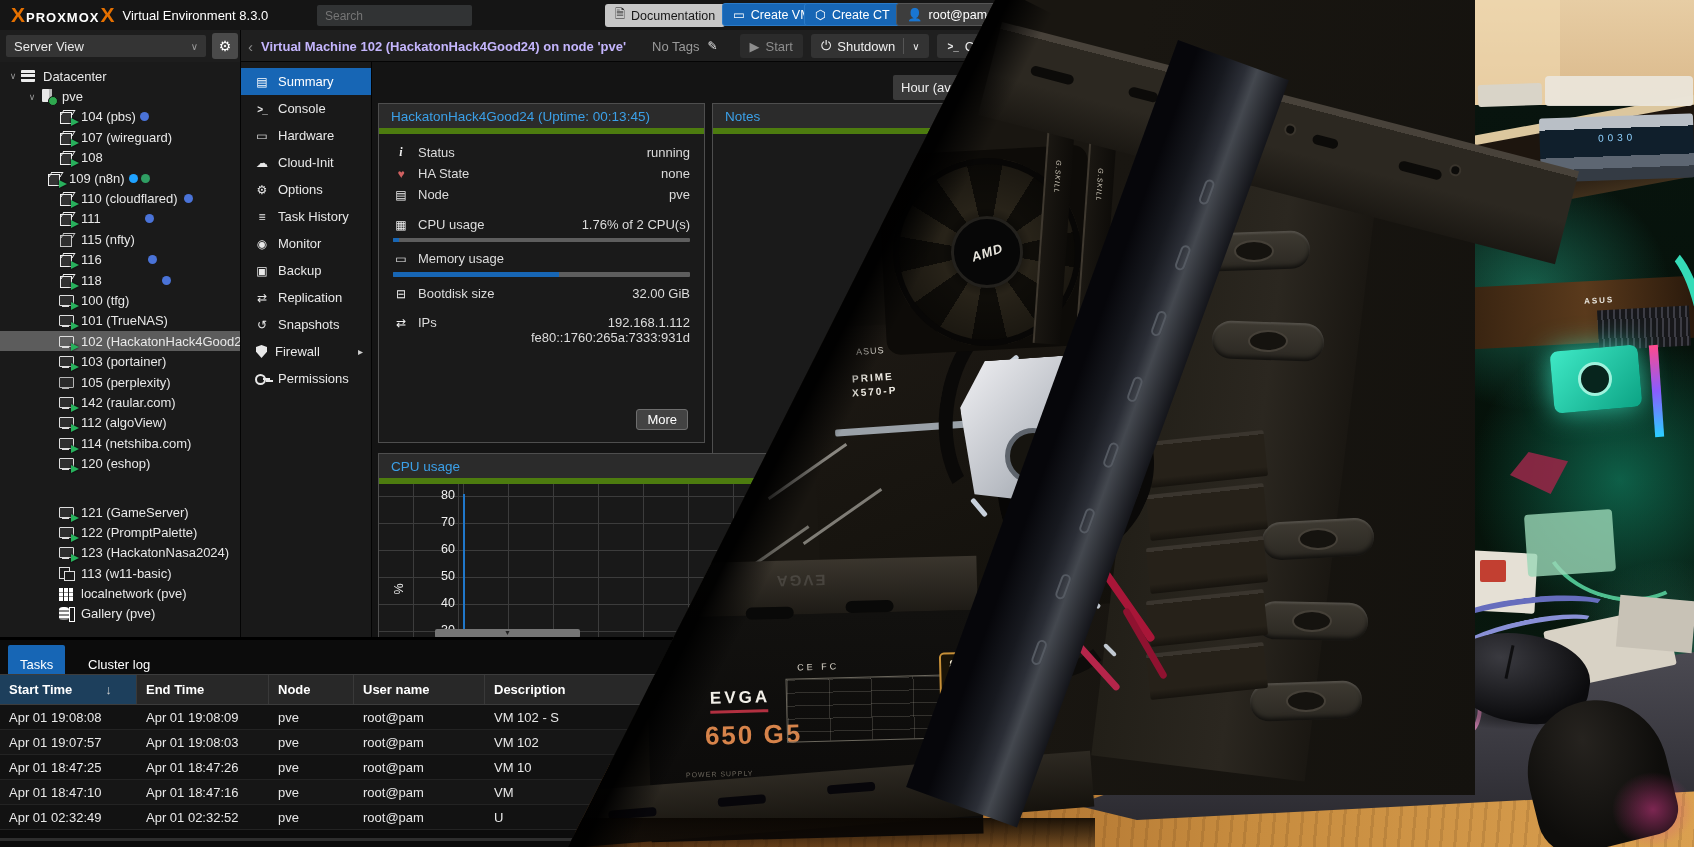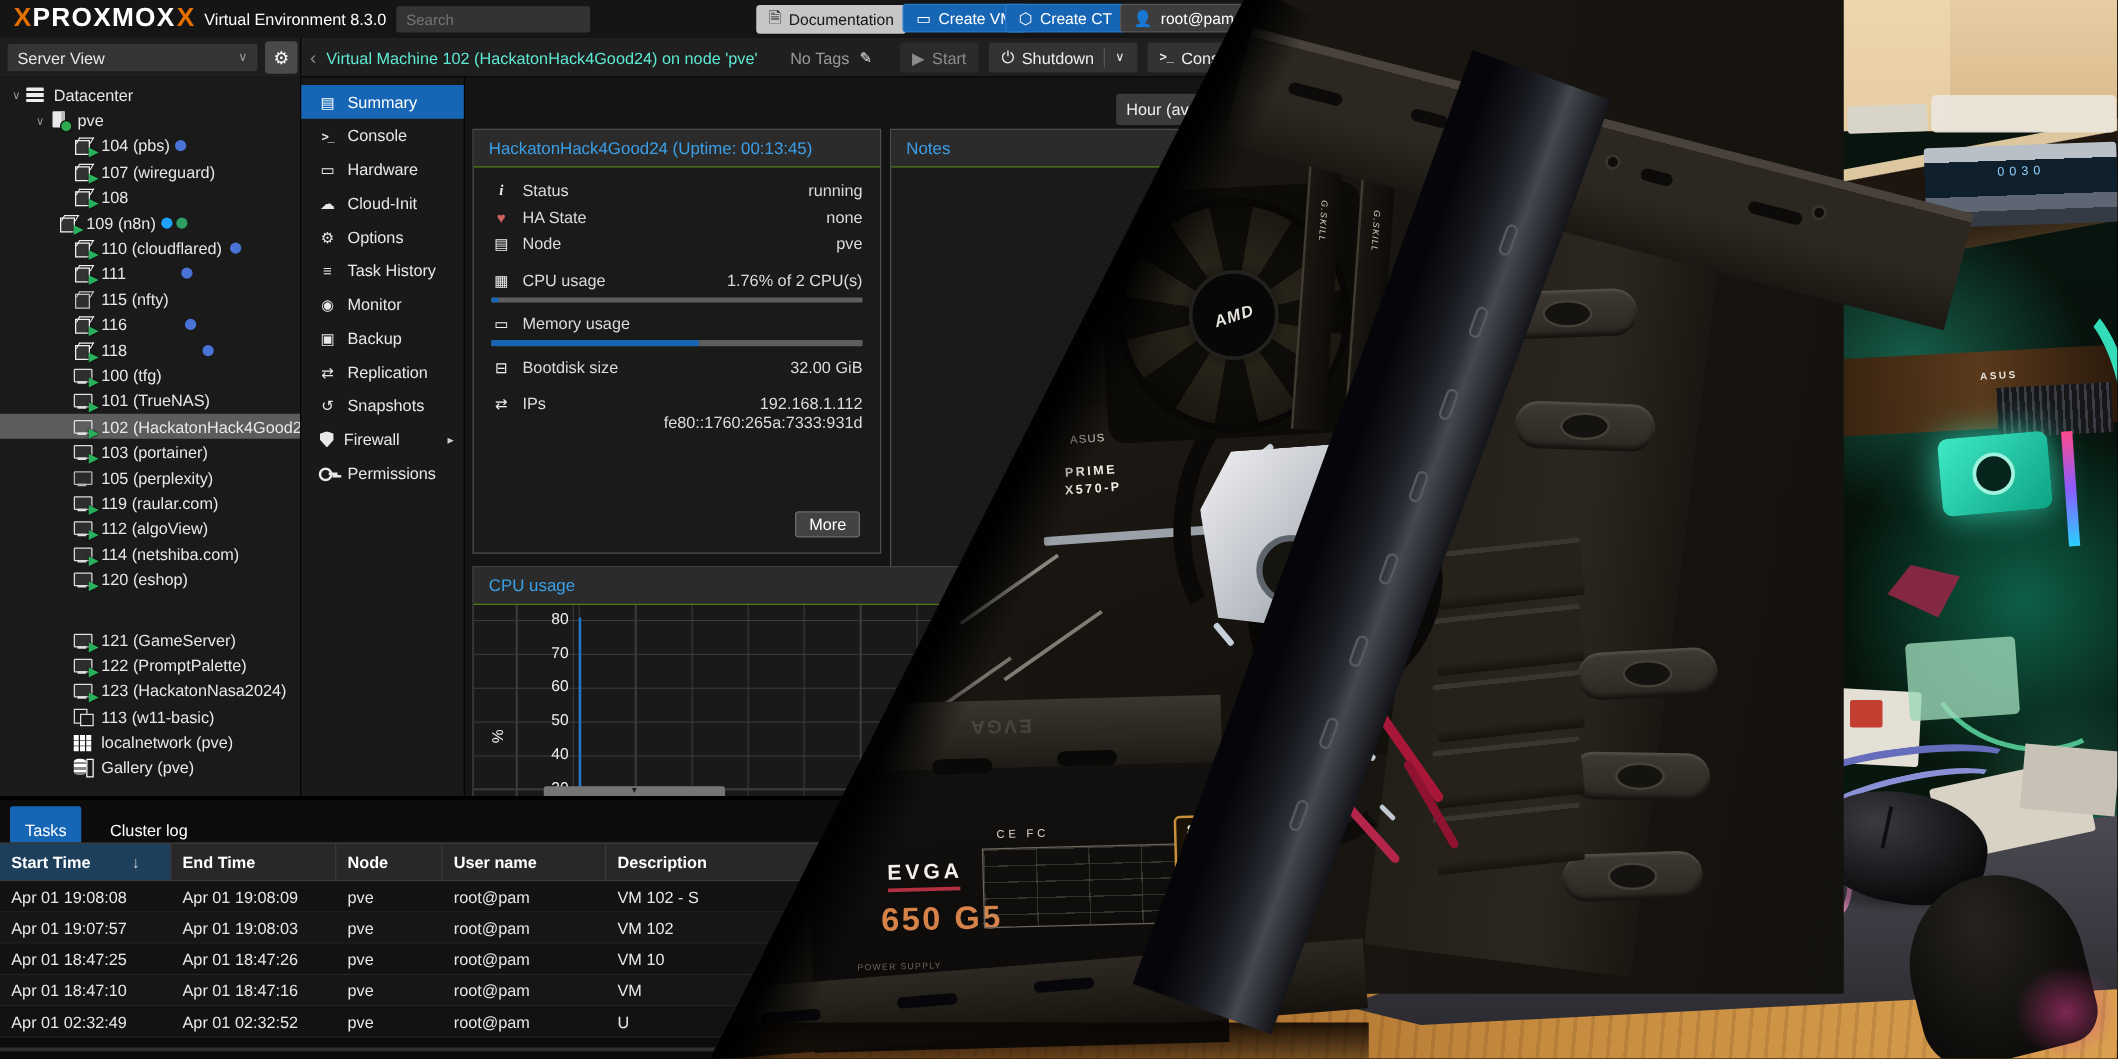--- a/index.html
+++ b/index.html
@@ -4,41 +4,41 @@
 <style>
   * { margin:0; padding:0; box-sizing:border-box; }
   html,body { width:1694px; height:847px; overflow:hidden; background:#000;
     font-family:"Liberation Sans", sans-serif; font-size:13px; color:#dcdcdc; }
   .abs { position:absolute; }
   .p { position:absolute; }
 
   
   #topbar { left:0; top:0; width:1694px; height:30px; background:#151515; display:flex; align-items:center; }
   .brandx { color:#e57000; font-weight:bold; font-size:21px; margin:0 1px; }
-  .brand { color:#fff; font-weight:bold; font-size:21px; letter-spacing:1px; }
+  .brand { color:#fff; font-weight:bold; font-size:13px; letter-spacing:1px; }
   .brandsub { color:#fff; font-size:13px; margin-left:7px; }
   #search { left:317px; top:5px; width:155px; height:21px; background:#313334; border:none; border-radius:2px;
     color:#9a9a9a; padding-left:8px; font-size:12px; }
   .tbtn { height:23px; border-radius:3px; display:inline-flex; align-items:center; gap:6px; padding:0 10px;
     font-size:12.5px; cursor:pointer; }
   .tbtn.gray { background:#c6c6c6; color:#161616; }
   .tbtn.blue { background:#1766b5; color:#fff; border:1px solid #2a7ac7; }
   .tbtn.dark { background:#3d3d3d; color:#fff; border:1px solid #555; }
 
   
   #subbar { left:0; top:30px; width:1694px; height:32px; background:#1f1f1f; border-bottom:1px solid #050505; }
   #svwrap { left:0; top:0; width:241px; height:32px; background:#1d1d1d; border-right:1px solid #050505; }
   #serverview { left:6px; top:5px; width:200px; height:22px; background:#343434; color:#e8e8e8;
     display:flex; align-items:center; padding:0 8px; border-radius:2px; }
   #serverview .chev { margin-left:auto; color:#9a9a9a; font-size:10px; }
   #gearbtn { left:212px; top:3px; width:26px; height:26px; background:#4a4a4a; border-radius:3px;
     color:#fff; text-align:center; line-height:26px; font-size:14px; }
   #crumb { left:248px; top:0; height:32px; display:flex; align-items:center; gap:8px; }
   .crumb-chev { color:#8a8a8a; font-size:15px; }
-  .crumb-title { color:#5eead4; font-weight:normal; }
+  .crumb-title { color:#c4b5fd; font-weight:bold; }
   .notags { color:#9a9a9a; margin-left:18px; }
   .pencil { color:#e8e8e8; font-size:12px; }
   .hbtn { height:24px; border-radius:3px; background:#333; color:#eee; display:inline-flex; align-items:center;
     gap:6px; padding:0 10px; }
   .hbtn.disabled { background:#2b2b2b; color:#8d8d8d; }
   .hbtn .sep { width:1px; height:16px; background:#555; margin:0 2px; }
 
   
   #sidebar { left:0; top:62px; width:241px; height:575px; background:#1a1a1a; border-right:1px solid #040404;
     padding-top:4px; overflow:hidden; }
@@ -85,21 +85,21 @@
   .mi.shield { width:11px; height:13px; background:#e8e8e8; clip-path:polygon(50% 0,100% 16%,100% 52%,50% 100%,0 52%,0 16%); margin-left:2px; }
   .mi.key { position:relative; height:13px; }
   .mi.key::before { content:""; position:absolute; left:1px; top:2px; width:7px; height:7px; border:2px solid #e8e8e8; border-radius:50%; }
   .mi.key::after { content:""; position:absolute; left:9px; top:6px; width:7px; height:2px; background:#e8e8e8;
     box-shadow:3px 2px 0 #e8e8e8; }
   .msub { margin-left:auto; margin-right:8px; color:#cfcfcf; font-size:10px; }
 
   
   #content { left:372px; top:62px; width:1322px; height:575px; background:#141414; overflow:hidden; }
   .card { position:absolute; background:#1a1a1a; border:1px solid #4e4e4e; }
-  .card-h { height:30px; background:#2b2b2b; border-bottom:1px solid #4d7c0f; display:flex; align-items:center; padding-left:12px; }
+  .card-h { height:30px; background:#2b2b2b; border-bottom:6px solid #4d7c0f; display:flex; align-items:center; padding-left:12px; }
   .card-title { color:#3ba0e8; font-size:13.5px; }
   .srow { display:flex; align-items:center; padding:3px 14px; }
   .slabel { display:flex; align-items:center; gap:9px; }
   .si { width:16px; text-align:center; color:#f0f0f0; font-size:12px; }
   .si.heart { color:#d06060; }
   .sval { margin-left:auto; text-align:right; }
   .bar { height:4px; background:#5e5e5e; margin:3px 14px 6px; border-radius:1px; overflow:hidden; }
   .bar.mem { height:5px; }
   .bar > i { display:block; height:100%; background:#1766b5; }
   .morebtn { position:absolute; right:16px; bottom:12px; background:#434343; border:1px solid #6e6e6e; color:#fff;
@@ -329,21 +329,21 @@
       <span class="caret"></span>
       <span class="ti vm"><i class="badge"></i></span>
       <span class="tlabel">105 (perplexity)</span>
       <span class="dots"></span>
     </div>
     <div class="trow run" style="padding-left: 44px;">
       <span class="caret"></span>
       <span class="ti vm">
         <i class="badge"></i>
       </span>
-      <span class="tlabel">119 (raular.com)</span>
+      <span class="tlabel">142 (raular.com)</span>
       <span class="dots"></span>
     </div>
     <div class="trow run" style="padding-left: 44px;">
       <span class="caret"></span>
       <span class="ti vm">
         <i class="badge"></i>
       </span>
       <span class="tlabel">112 (algoView)</span>
       <span class="dots"></span>
     </div>

